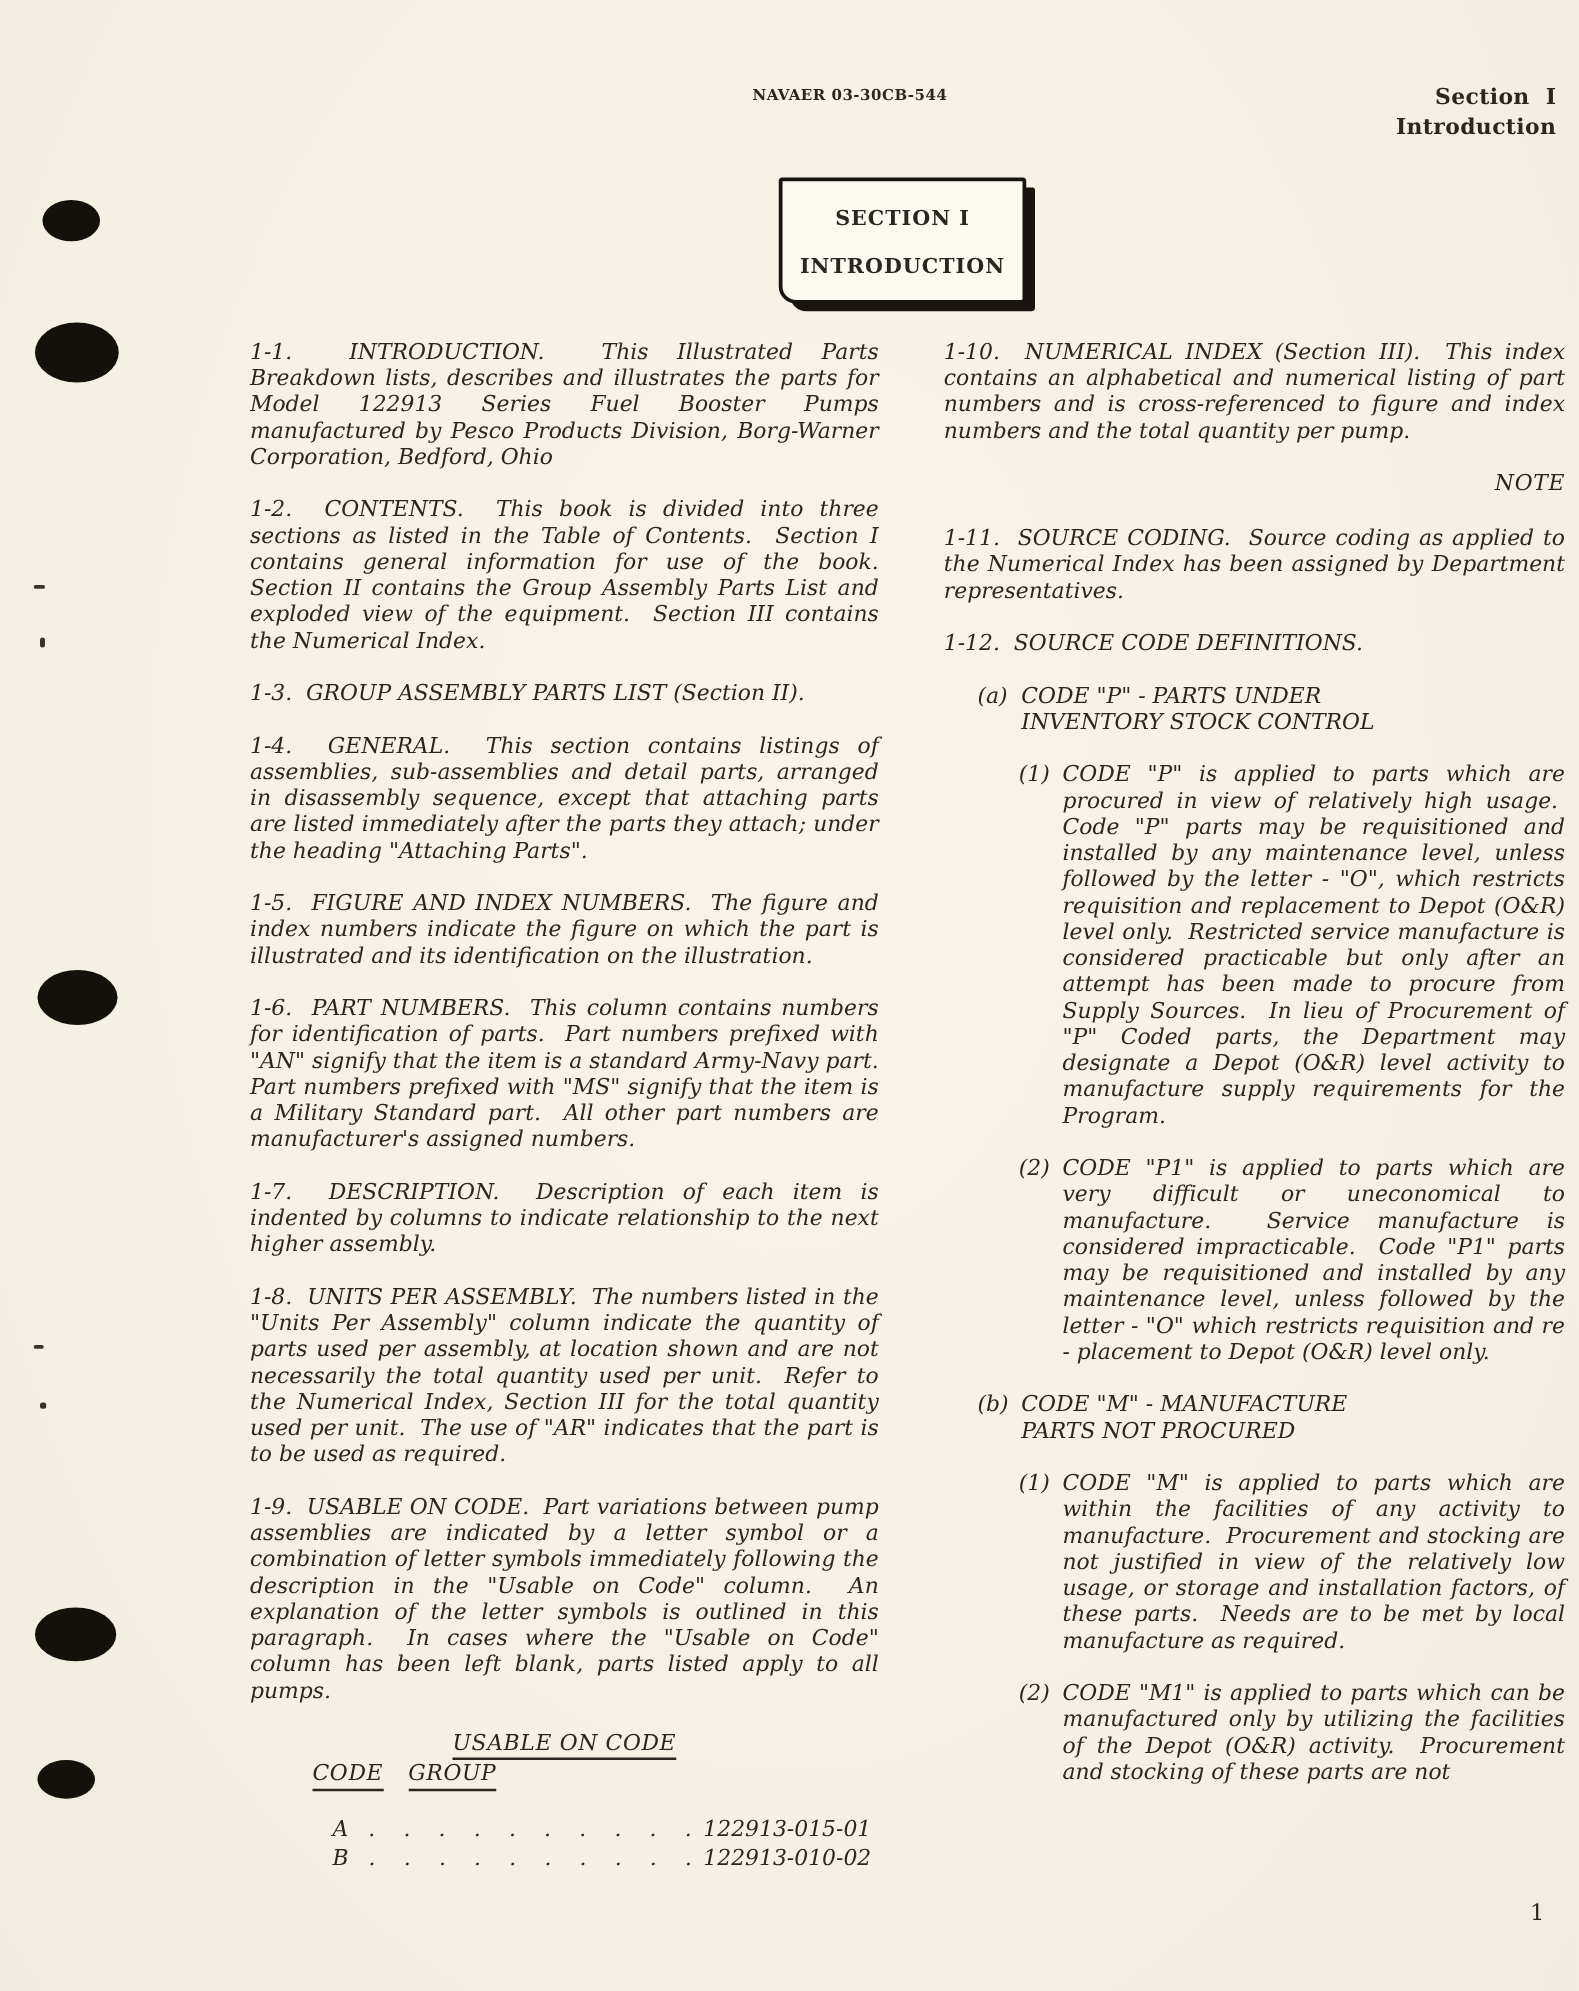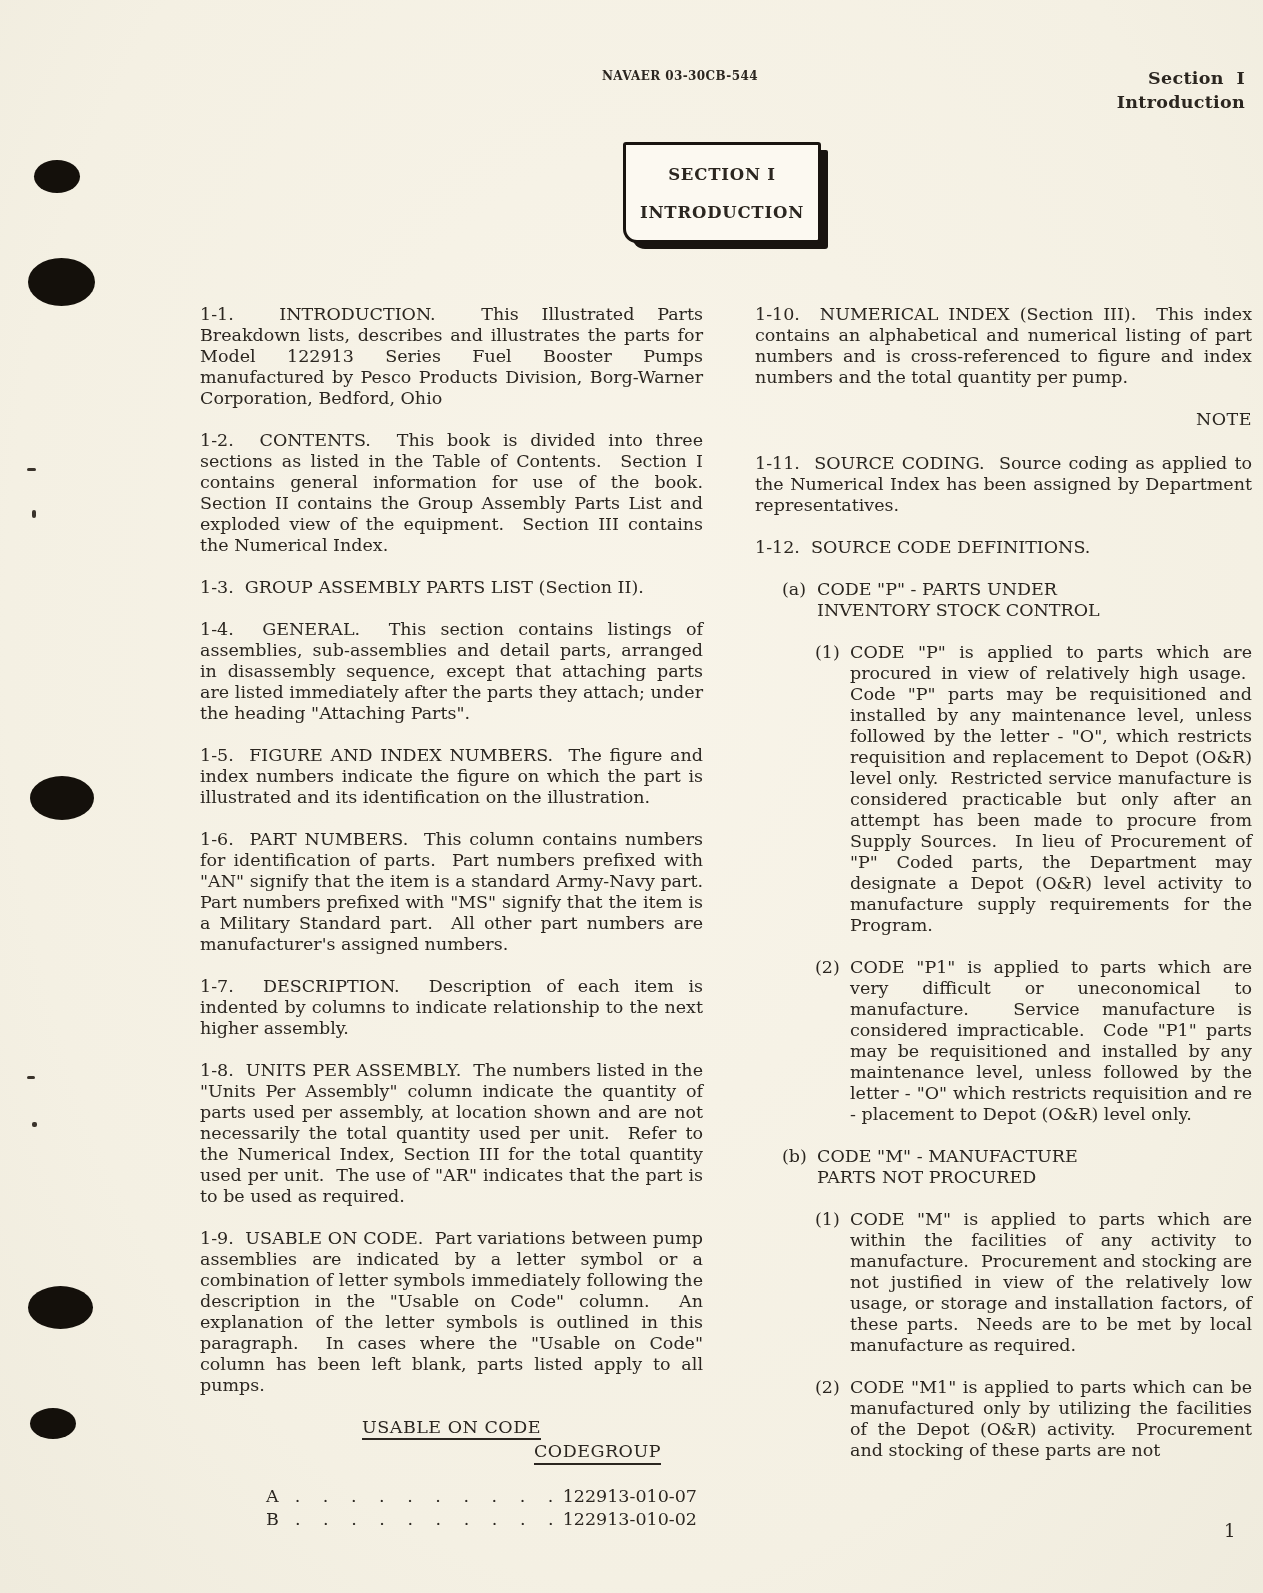--- a/index.html
+++ b/index.html
@@ -33,41 +33,41 @@
     border:3px solid #191410;
     border-radius:3px 3px 4px 14px;
     box-shadow:8px 7px 0 -1px #191410;
     text-align:center;
     padding:19px 6px 17px 6px;
     font-weight:bold; font-size:16.5px; letter-spacing:0.8px;
   }
   .title-box .tb-line2 { margin-top:17px; }
 
   
-  .col { position:absolute; top:304px; text-align:justify; }
+  .col { position:absolute; top:272px; text-align:justify;font-style:italic; }
   .col-left  { left:200px; width:503px; }
   .col-right { left:743px; width:497px;margin-left:12px; }
   .col p { margin-bottom:21px; }
 
   
   .note-title { text-align:right; margin:1px 0 23px 0; letter-spacing:0.5px; }
   .note-body  { margin:0 26px 22px 16px; text-align:justify; }
 
   
   .code-head { display:flex; margin:0 0 21px 27px; }
   .code-head .lab { width:35px; flex:none; }
   .code-item { display:flex; margin:0 0 21px 60px; }
   .code-item .lab { width:35px; flex:none; }
   .code-item .itxt { flex:1; text-align:justify; }
 
   
   .uoc { margin-top:11px; }
   .uoc-title { text-align:center; margin-bottom:3px; }
   .uoc-title span, .uoc-cols span { border-bottom:2px solid #2b2620; padding-bottom:1px; letter-spacing:0.5px; }
-  .uoc-cols { display:flex; justify-content:flex-end; padding:0 42px 0 50px; margin-bottom:20px; }
+  .uoc-cols { display:flex; justify-content:flex-start; padding:0 42px 0 50px; margin-bottom:20px;gap:20px; }
   .uoc-row { display:flex; align-items:baseline; padding-left:66px; padding-right:6px; line-height:23px; }
   .uoc-row .dots { flex:1; overflow:hidden; white-space:nowrap; word-spacing:17px; padding:0 10px 0 16px; }
   .uoc-row .model { flex:none; }
 
   
   .page-num { position:absolute; left:1224px; top:1520px; font-size:18px; }
 
   
   .hole { position:absolute; background:#14100b; border-radius:50%; }
   .speck { position:absolute; background:#3a332b; border-radius:2px; }
@@ -111,21 +111,21 @@
     <div class="uoc-title">
       <span>USABLE ON CODE</span>
     </div>
     <div class="uoc-cols">
       <span>CODE</span>
       <span>GROUP</span>
     </div>
     <div class="uoc-row">
       <span class="code">A</span>
       <span class="dots">. . . . . . . . . . .</span>
-      <span class="model">122913-010-07</span>
+      <span class="model">122913-015-01</span>
     </div>
     <div class="uoc-row">
       <span class="code">B</span>
       <span class="dots">. . . . . . . . . . .</span>
       <span class="model">122913-010-02</span>
     </div>
   </div>
 </div>
 
 <div class="col col-right">

